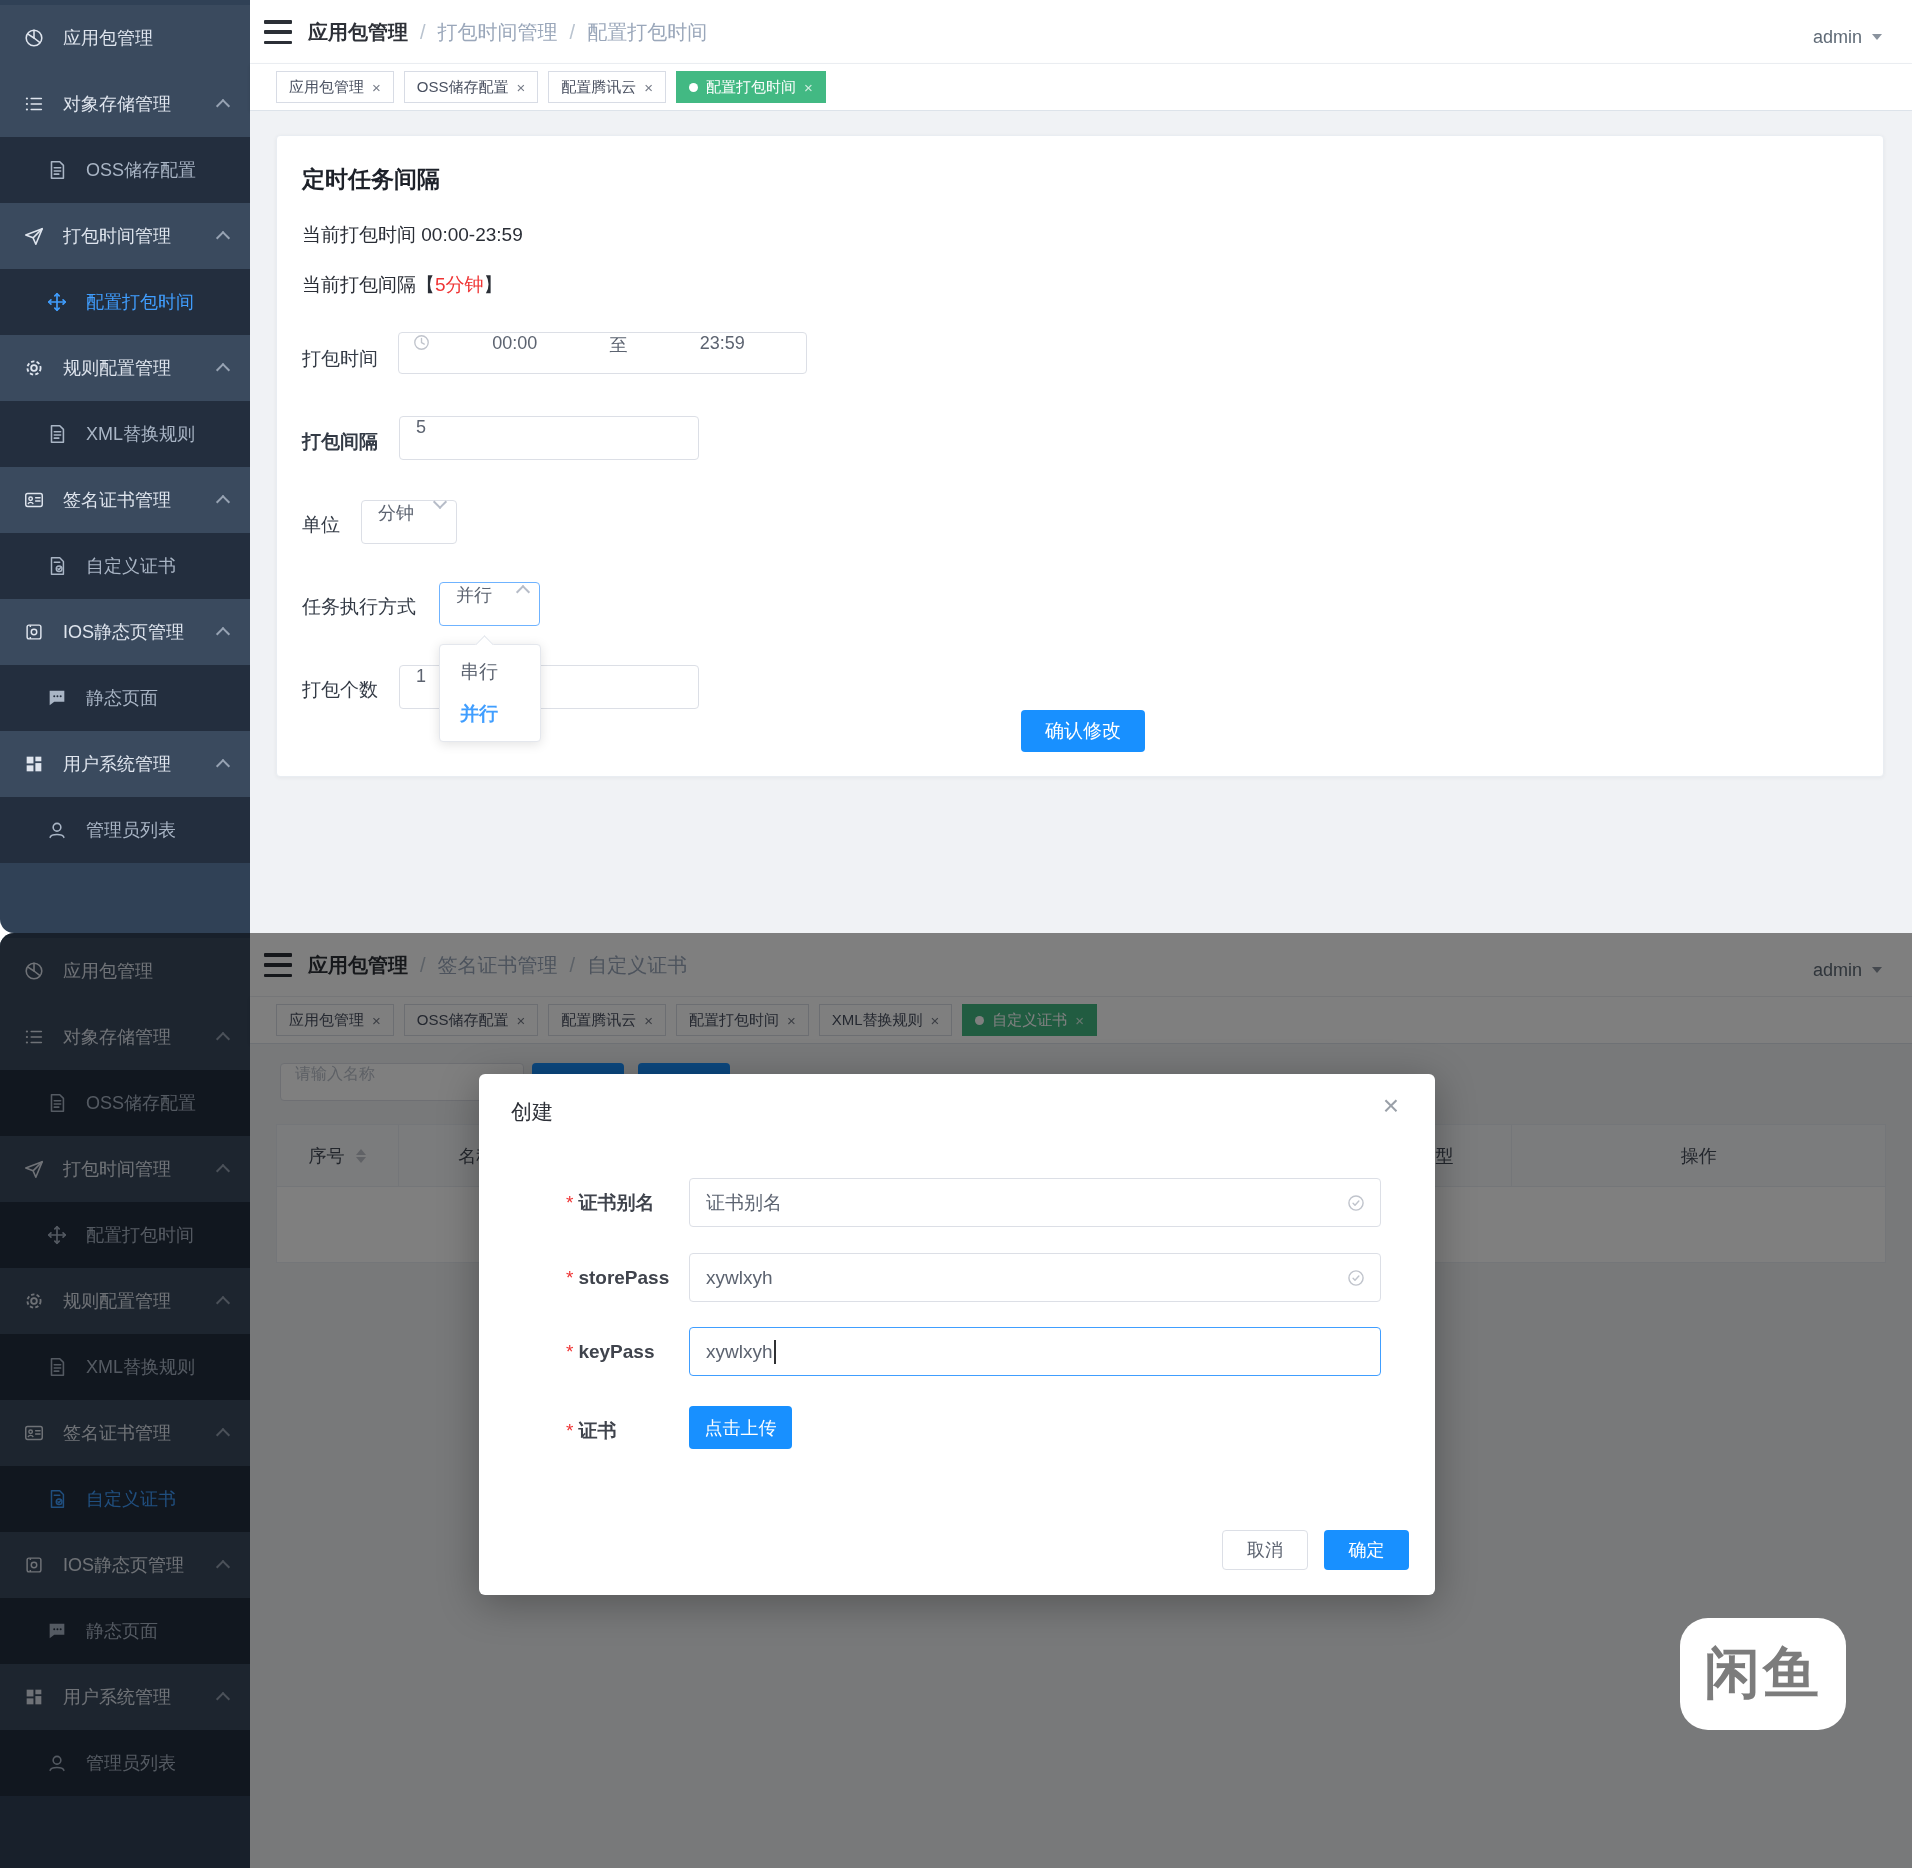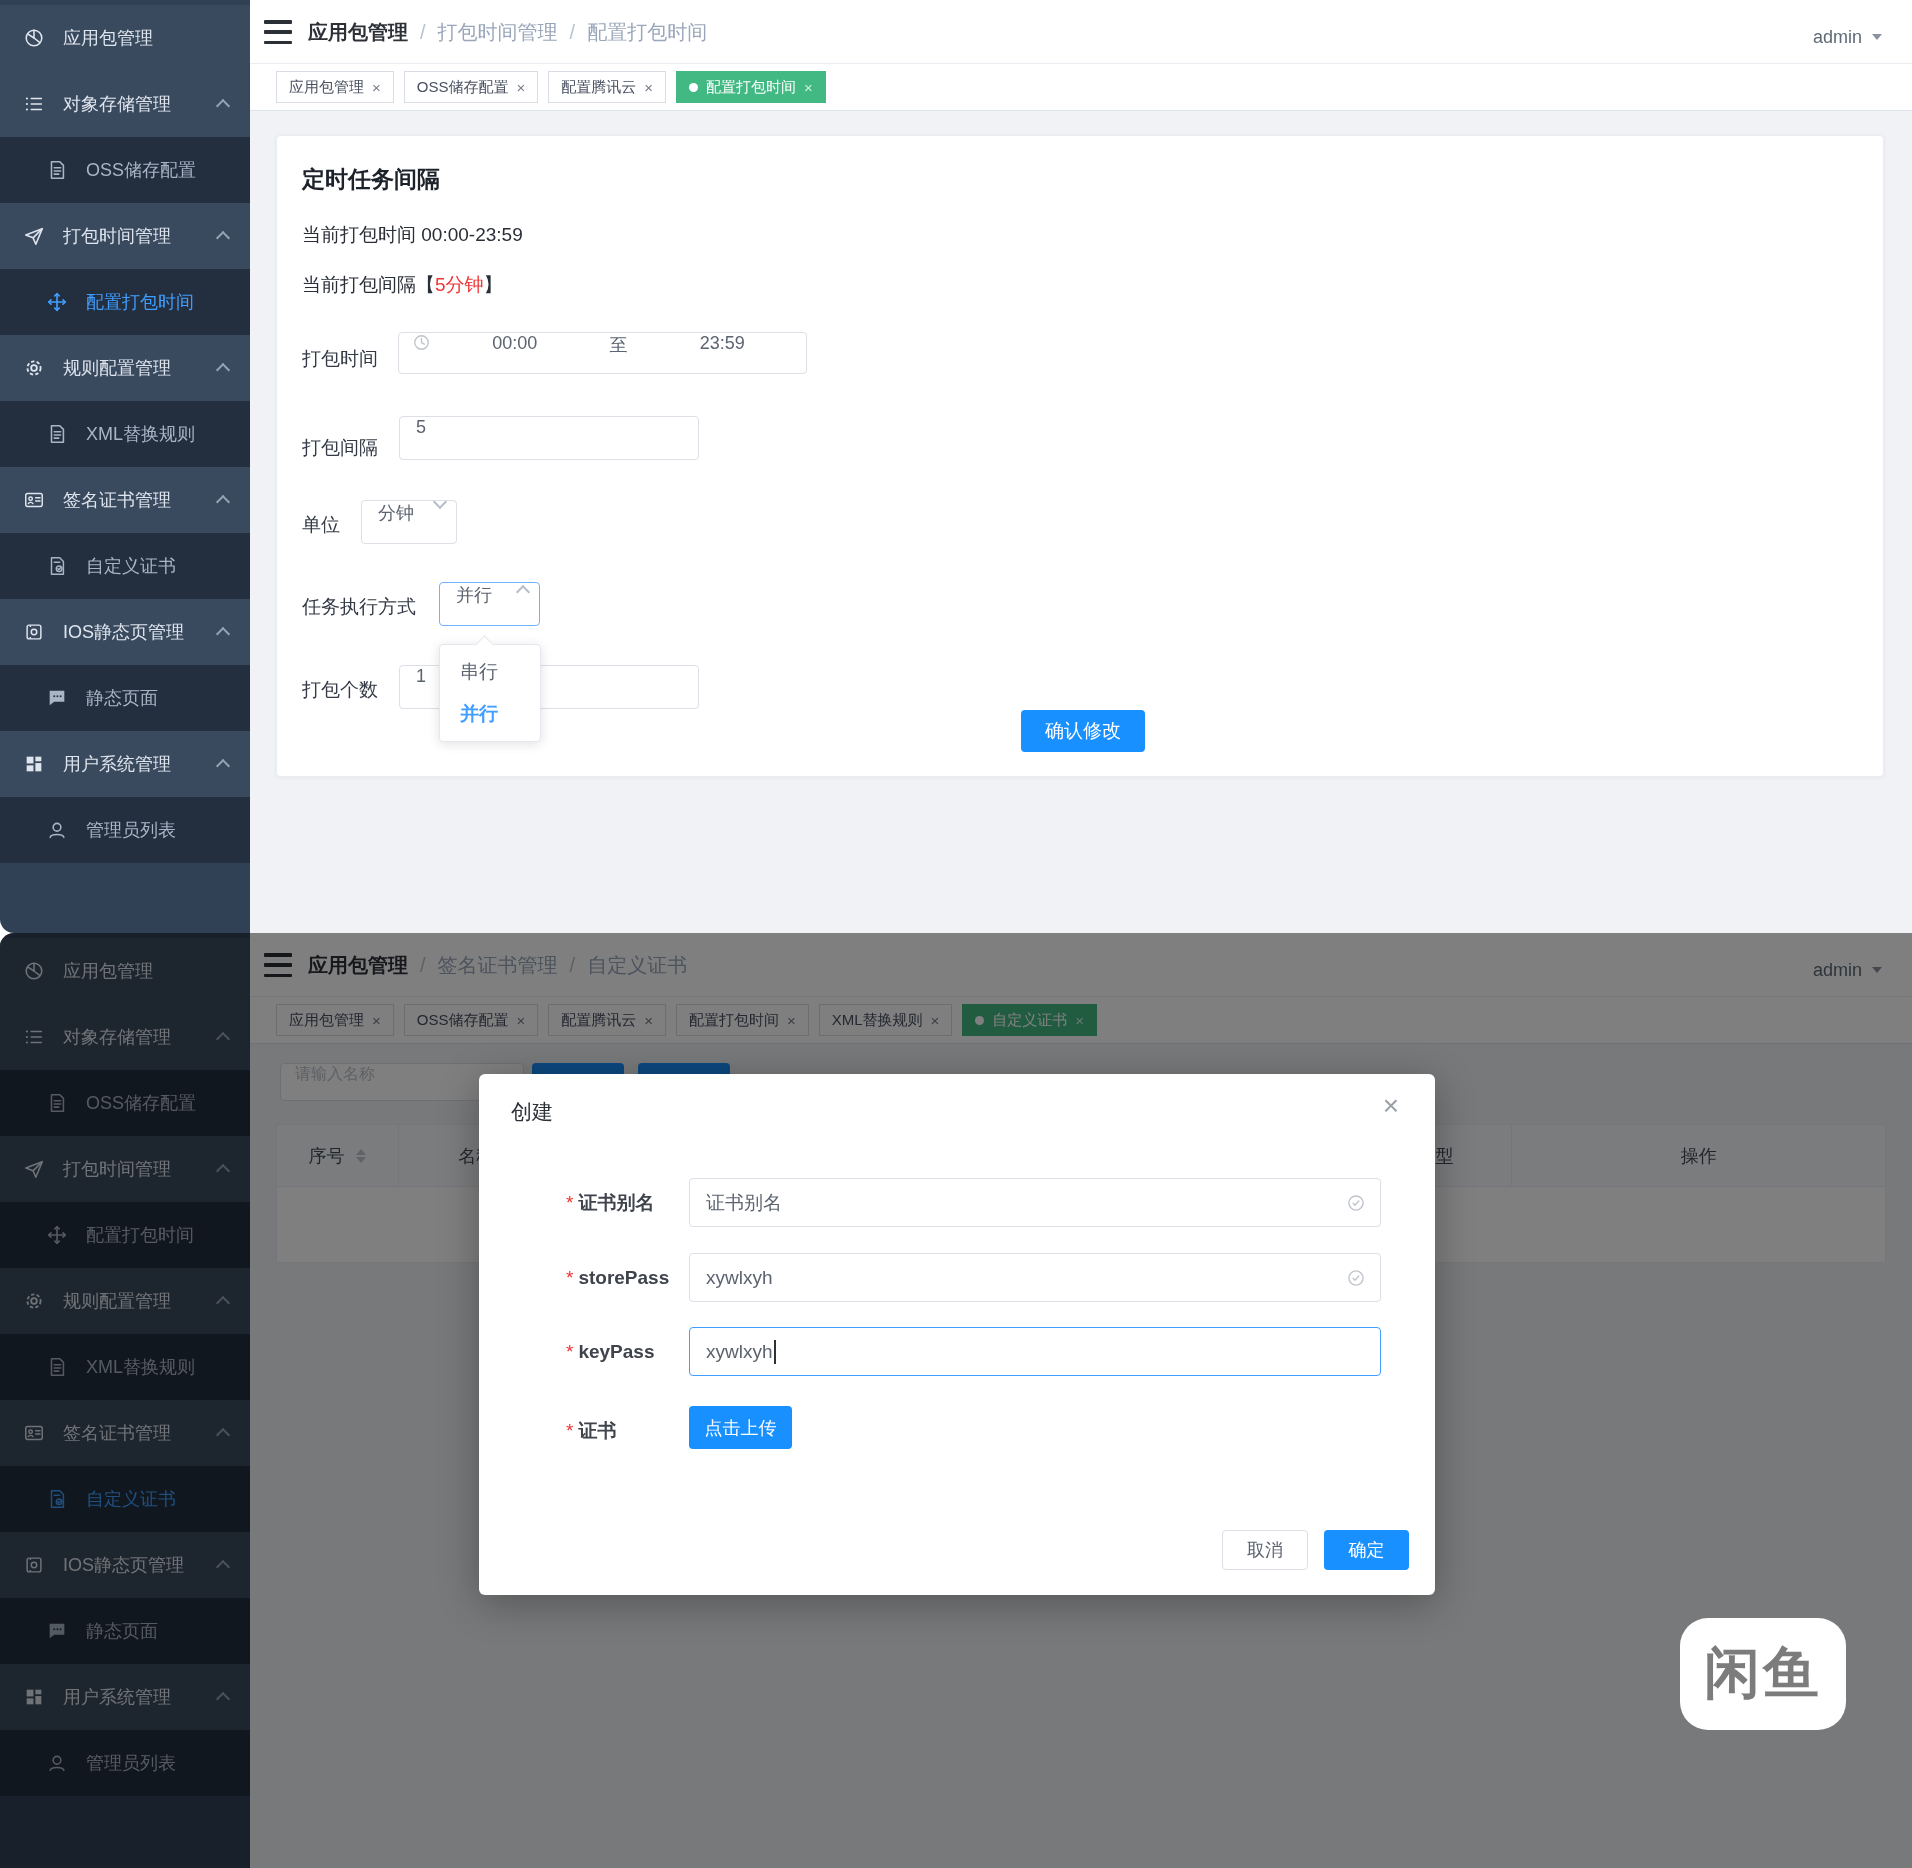--- a/index.html
+++ b/index.html
@@ -294,21 +294,21 @@
             <svg viewBox="0 0 24 24" width="19" height="19" fill="none" stroke="currentColor" stroke-width="1.7" stroke-linecap="round">
                 <circle cx="12" cy="12" r="8.5"></circle>
                 <path d="M12 7v5l3.5 2"></path>
               </svg>
           </span>
           <span>00:00</span>
           <span style="flex:0 0 40px;">至</span>
           <span>23:59</span>
         </div>
 
-        <div class="form-label" style="top:299px;">打包间隔</div>
+        <div class="form-label" style="top:293px;font-weight:bold;">打包间隔</div>
         <div class="box" id="interval-input">5</div>
 
         <div class="form-label" style="top:376px;">单位</div>
         <div class="box" id="unit-select">
           <span>分钟</span>
           <span class="sel-chev chev down"></span>
         </div>
 
         <div class="form-label" style="top:458px;">任务执行方式</div>
         <div class="box" id="exec-select">

